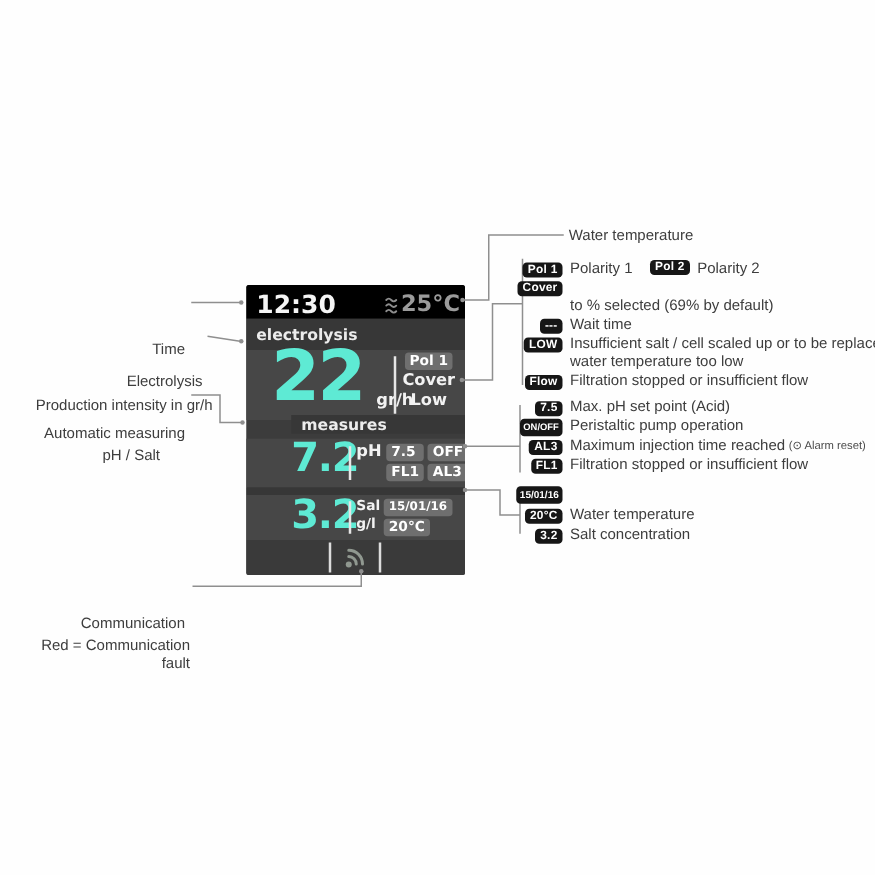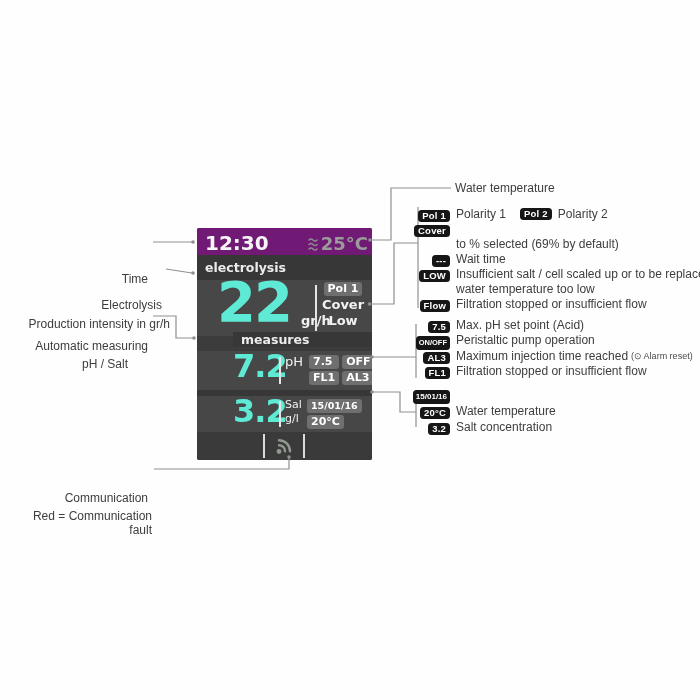--- a/index.html
+++ b/index.html
@@ -12,41 +12,41 @@
   .ra{text-align:right;margin-top:37px;}
   
   #lines{position:absolute;left:0;top:0;width:700px;height:700px;pointer-events:none;}
   
   #screen{
     position:absolute;left:197px;top:228px;width:175px;height:232px;
     background:#3c3c3c;border-radius:2px;overflow:hidden;
     font-family:"DejaVu Sans",sans-serif;color:#f2f2f2;
   }
   .band{position:absolute;left:0;width:175px;}
-  .b-status{top:0;height:27px;background:#701a75;}
+  .b-status{top:0;height:27px;background:#000000;}
   .b-elec-label{top:27px;height:25px;background:#373737;}
   .b-elec{top:52px;height:56px;background:#474747;}
   .b-meas-label{top:104px;height:15px;background:#373737;margin-left:36px;}
   .b-ph{top:123px;height:39px;background:#474747;}
   .b-gap{top:162px;height:6px;background:#373737;}
   .b-sal{top:168px;height:36px;background:#474747;}
   .b-bottom{top:204px;height:28px;background:#3a3a3a;}
   .clock{position:absolute;left:8px;top:3px;font-size:20px;font-weight:bold;color:#f5f5f5;}
   .temp{position:absolute;right:4px;top:5px;font-size:18px;font-weight:bold;color:#9b9b9b;display:flex;align-items:center;gap:2px;}
   .sec-label{position:absolute;left:8px;font-size:12.5px;font-weight:bold;color:#ececec;}
   .bignum{position:absolute;font-weight:bold;color:#5eead4;}
   .n22{left:20px;top:-10px;font-size:56px;line-height:64px;letter-spacing:-2px;}
   .unit-grh{position:absolute;left:104px;top:33px;font-size:13px;font-weight:bold;}
   .vdiv{position:absolute;background:#e6e6e6;}
   .sbadge{background:#6f6f6f;color:#fff;font-weight:bold;font-size:11px;line-height:14px;
           border-radius:3px;padding:0 4px;display:inline-block;}
   .statcol{position:absolute;left:122px;top:2px;width:48px;display:flex;flex-direction:column;
            align-items:center;gap:1px;font-size:13px;font-weight:bold;}
   .n-mid{left:36px;top:-5px;font-size:32px;line-height:40px;letter-spacing:-1px;}
-  .mini{font-size:11px;font-weight:normal;line-height:12px;}
+  .mini{font-size:11px;font-weight:bold;line-height:12px;}
   .phbadges{position:absolute;left:112px;top:4px;display:grid;grid-template-columns:auto auto;gap:2px 3px;}
   .salbadges{position:absolute;left:110px;top:3px;display:flex;flex-direction:column;align-items:flex-start;gap:2px;}
   .wline{position:absolute;top:2px;width:2px;height:24px;background:#dcdcdc;}
   
   .lgroup{position:absolute;left:410px;}
   .lrow{display:flex;align-items:center;height:15px;}
   .g3 .lrow{height:16.5px;}
   .g2 .lrow{height:15.5px;}
   .bcell{width:40px;text-align:right;flex:none;}
   .lbadge{background:#161616;color:#fff;font-weight:bold;font-size:9.5px;line-height:12px;

